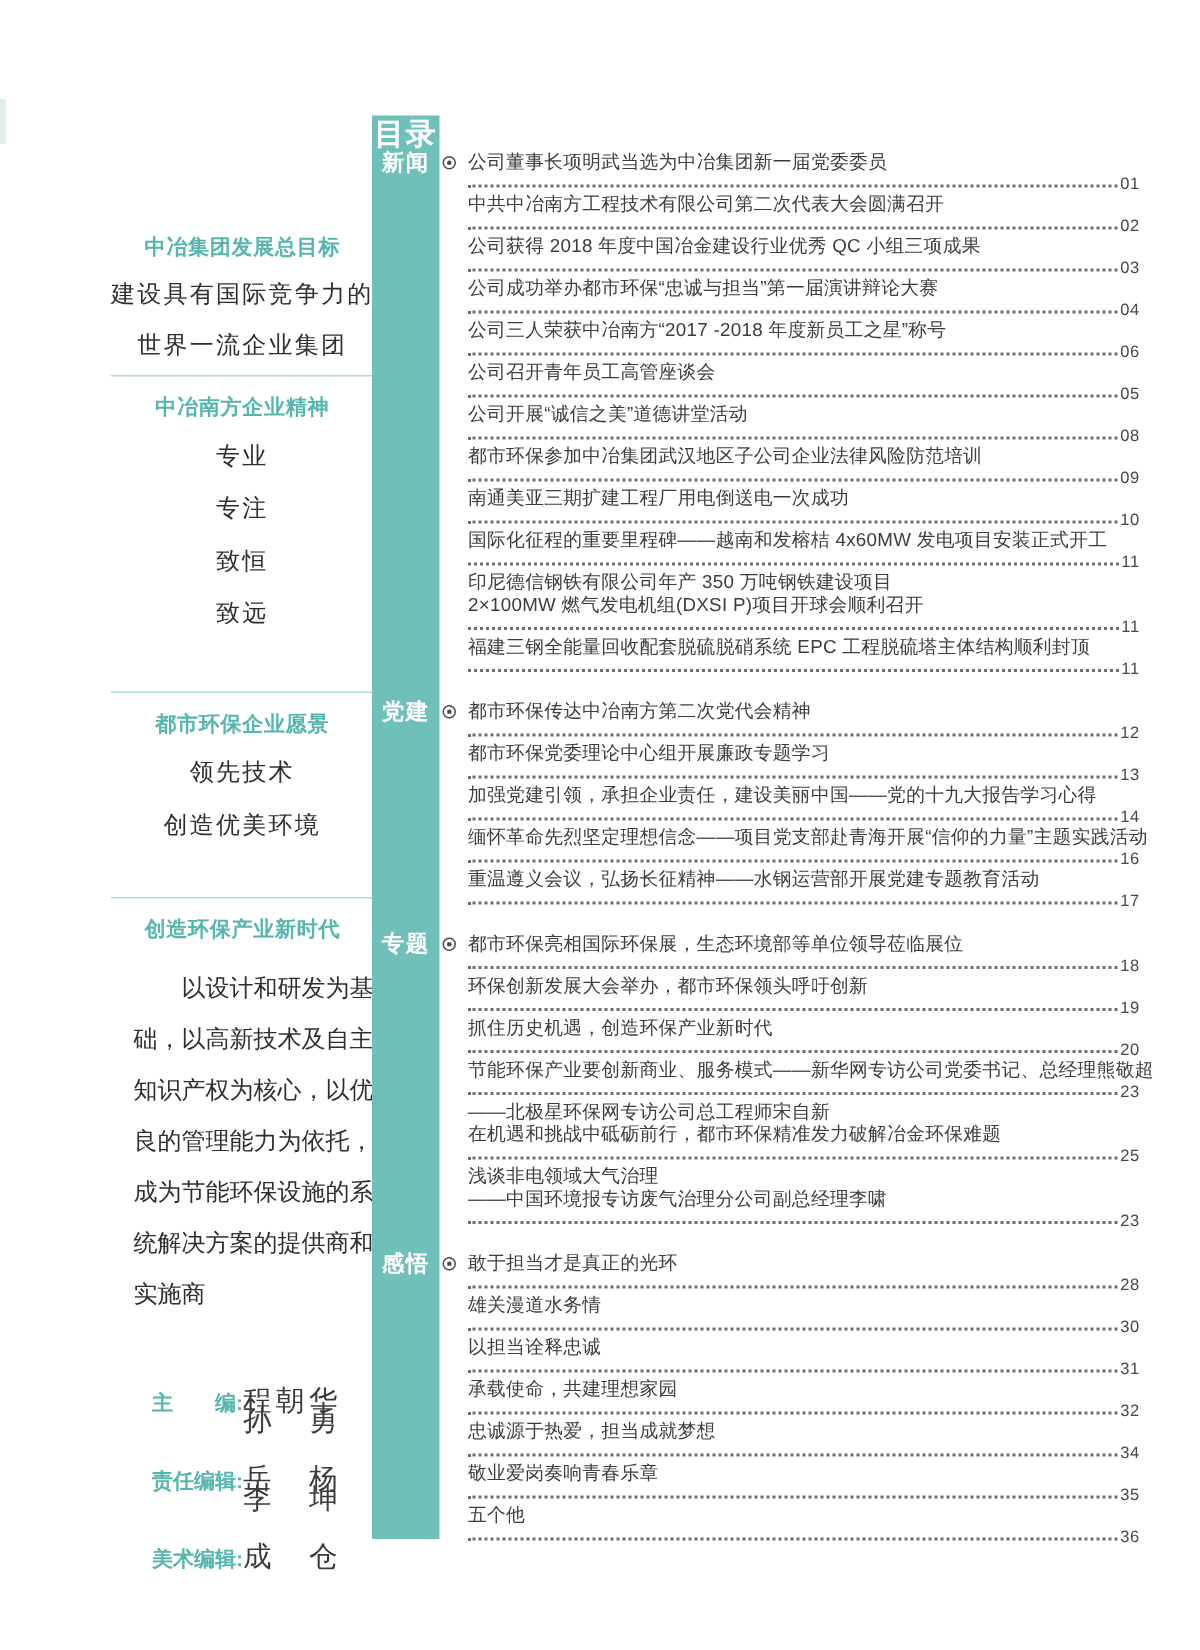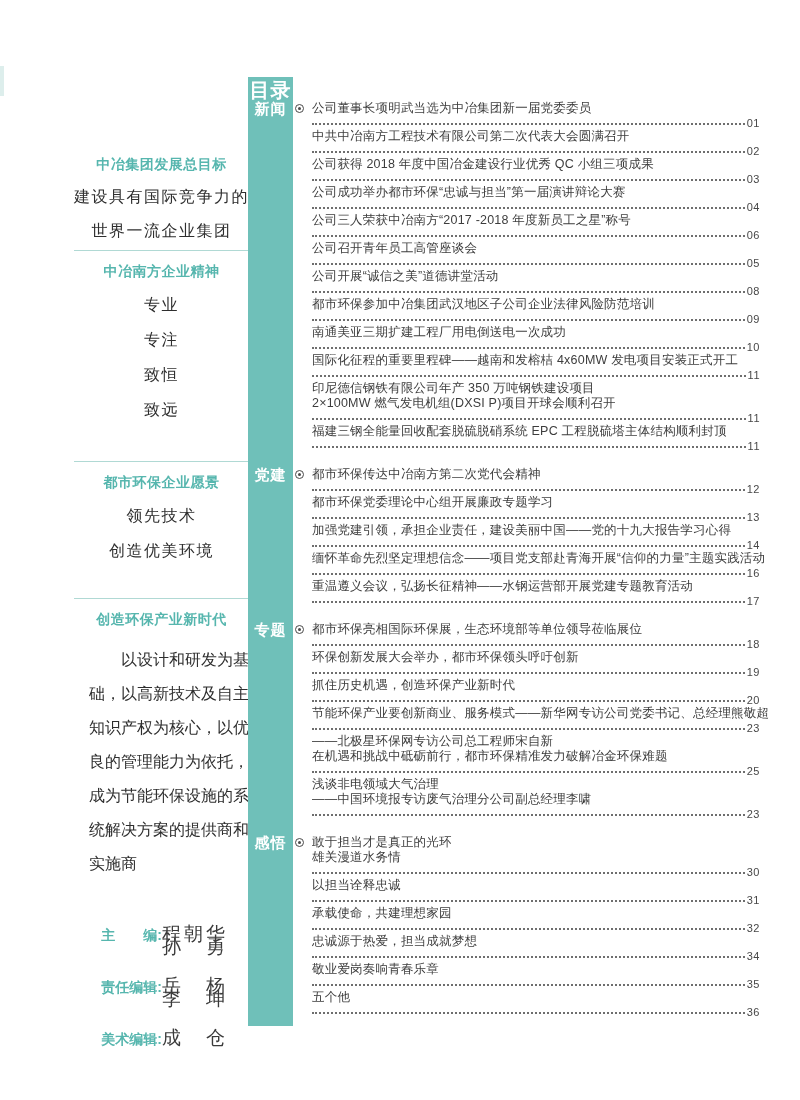--- a/index.html
+++ b/index.html
@@ -352,20 +352,24 @@
       <section class="toc-section">
     <div class="section-label">感悟</div>
     <div class="section-bullet">
           <span class="dot"></span>
         </div>
     <div class="entries">
           <div class="toc-entry">
     <div class="entry-title">
               <div class="title-line">敢于担当才是真正的光环</div>
             </div>
+    <div class="leader">
+      <span class="dots"></span>
+      <span class="pagenum">28</span>
+    </div>
   </div>
           <div class="toc-entry">
     <div class="entry-title">
               <div class="title-line">雄关漫道水务情</div>
             </div>
     <div class="leader">
       <span class="dots"></span>
       <span class="pagenum">30</span>
     </div>
   </div>

